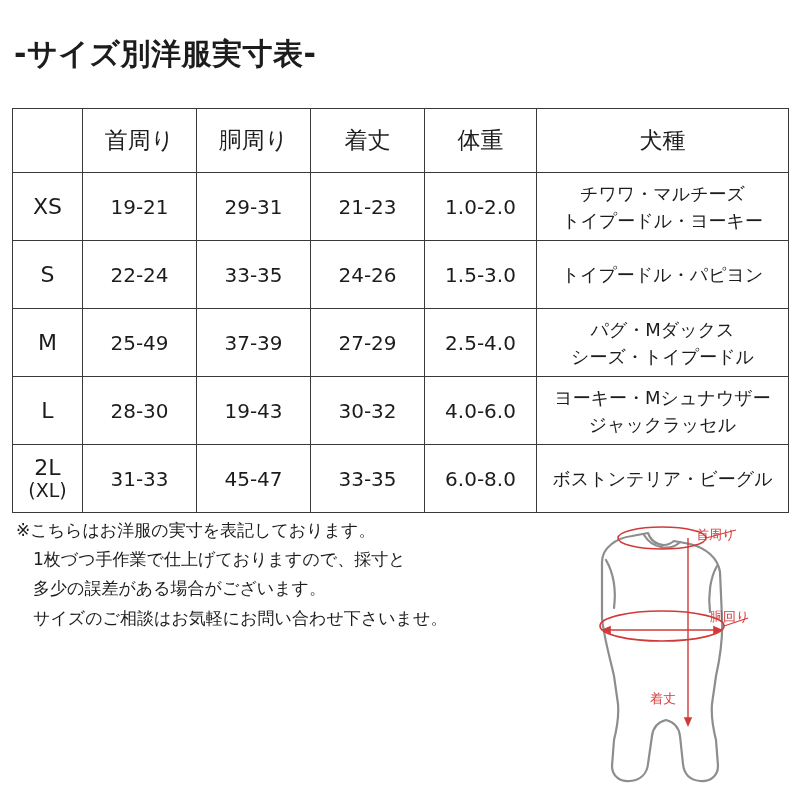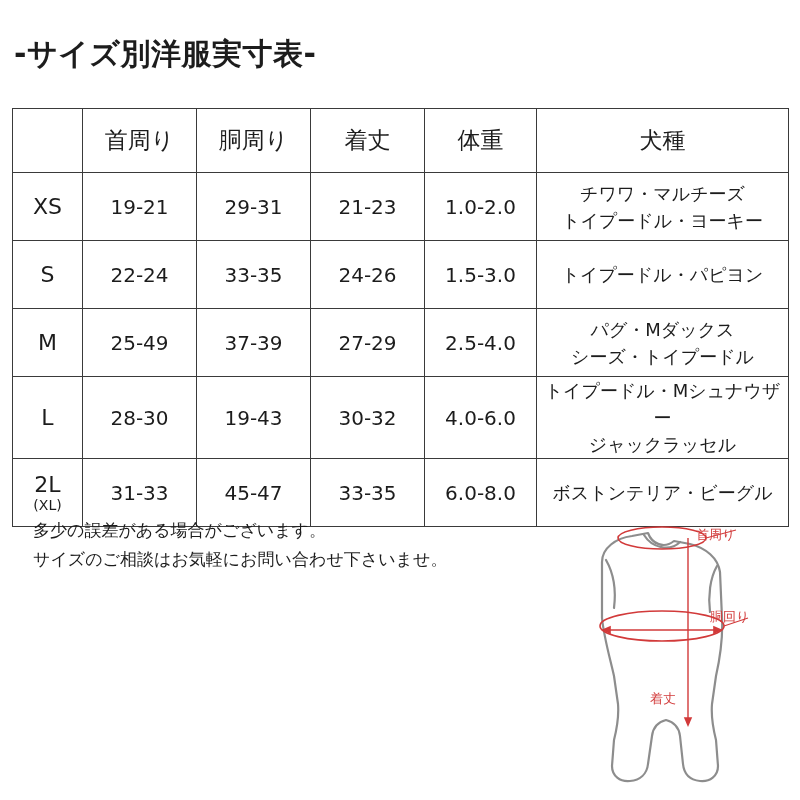--- a/index.html
+++ b/index.html
@@ -62,21 +62,21 @@
   .size-table thead th.blank { border-top: 1px solid #3a3a3a; }
 
   .size-table tbody tr { height: 68px; }
   .cell-size {
     font-size: 22px;
     color: #1c1c1c;
     line-height: 1.15;
   }
   .cell-size .sub {
     display: block;
-    font-size: 14px;
+    font-size: 19px;
   }
   .cell-num {
     font-size: 20px;
     color: #1c1c1c;
   }
   .cell-breed {
     font-size: 18px;
     text-align: left;
     padding-left: 14px;
     line-height: 1.5;
@@ -175,41 +175,43 @@
           <span>シーズ・トイプードル</span>
         </td>
       </tr>
       <tr>
         <td class="cell-size">L</td>
         <td class="cell-num">28-30</td>
         <td class="cell-num">19-43</td>
         <td class="cell-num">30-32</td>
         <td class="cell-num">4.0-6.0</td>
         <td class="cell-breed">
-          <span>トイプードル・Mシュナウザー</span>
+          <span>ヨーキー・Mシュナウザー</span>
           <span>ジャックラッセル</span>
         </td>
       </tr>
       <tr>
         <td class="cell-size">
           <span>2L</span>
           <span class="sub">(XL)</span>
         </td>
         <td class="cell-num">31-33</td>
         <td class="cell-num">45-47</td>
         <td class="cell-num">33-35</td>
         <td class="cell-num">6.0-8.0</td>
         <td class="cell-breed">
           <span>ボストンテリア・ビーグル</span>
         </td>
       </tr>
     </tbody>
   </table>
 
   <div class="notes">
+    <div class="line">※こちらはお洋服の実寸を表記しております。</div>
+    <div class="line indent">1枚づつ手作業で仕上げておりますので、採寸と</div>
     <div class="line indent">多少の誤差がある場合がございます。</div>
     <div class="line indent">サイズのご相談はお気軽にお問い合わせ下さいませ。</div>
   </div>
 
   <div class="diagram">
     <svg width="250" height="285" viewBox="0 0 250 285">
 
       <g fill="none" stroke="#8d8d8d" stroke-width="2.2" stroke-linejoin="round" stroke-linecap="round">
         <path d="M62 54 C62 40, 76 30, 92 28 L108 25
                  C112 36, 124 41, 134 33

